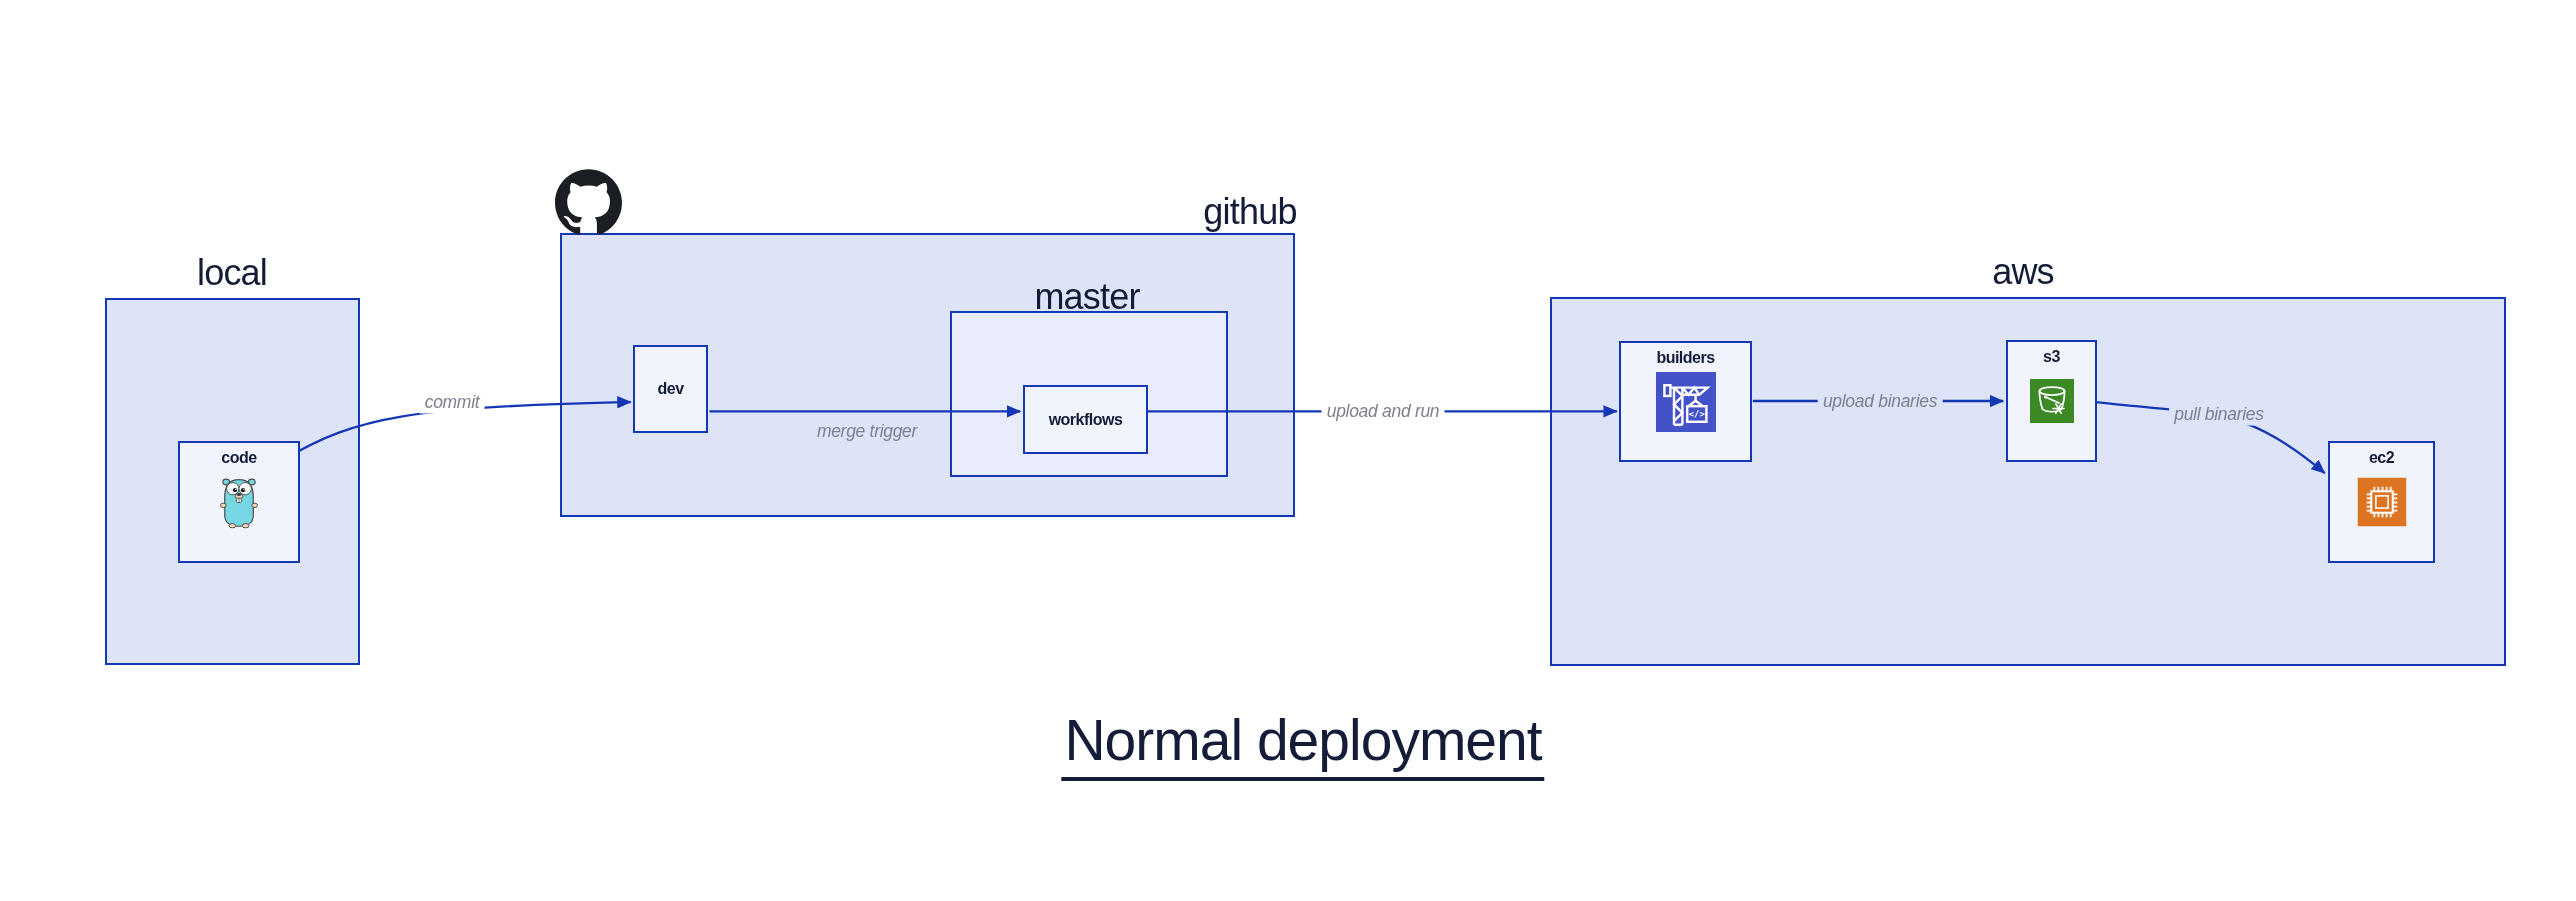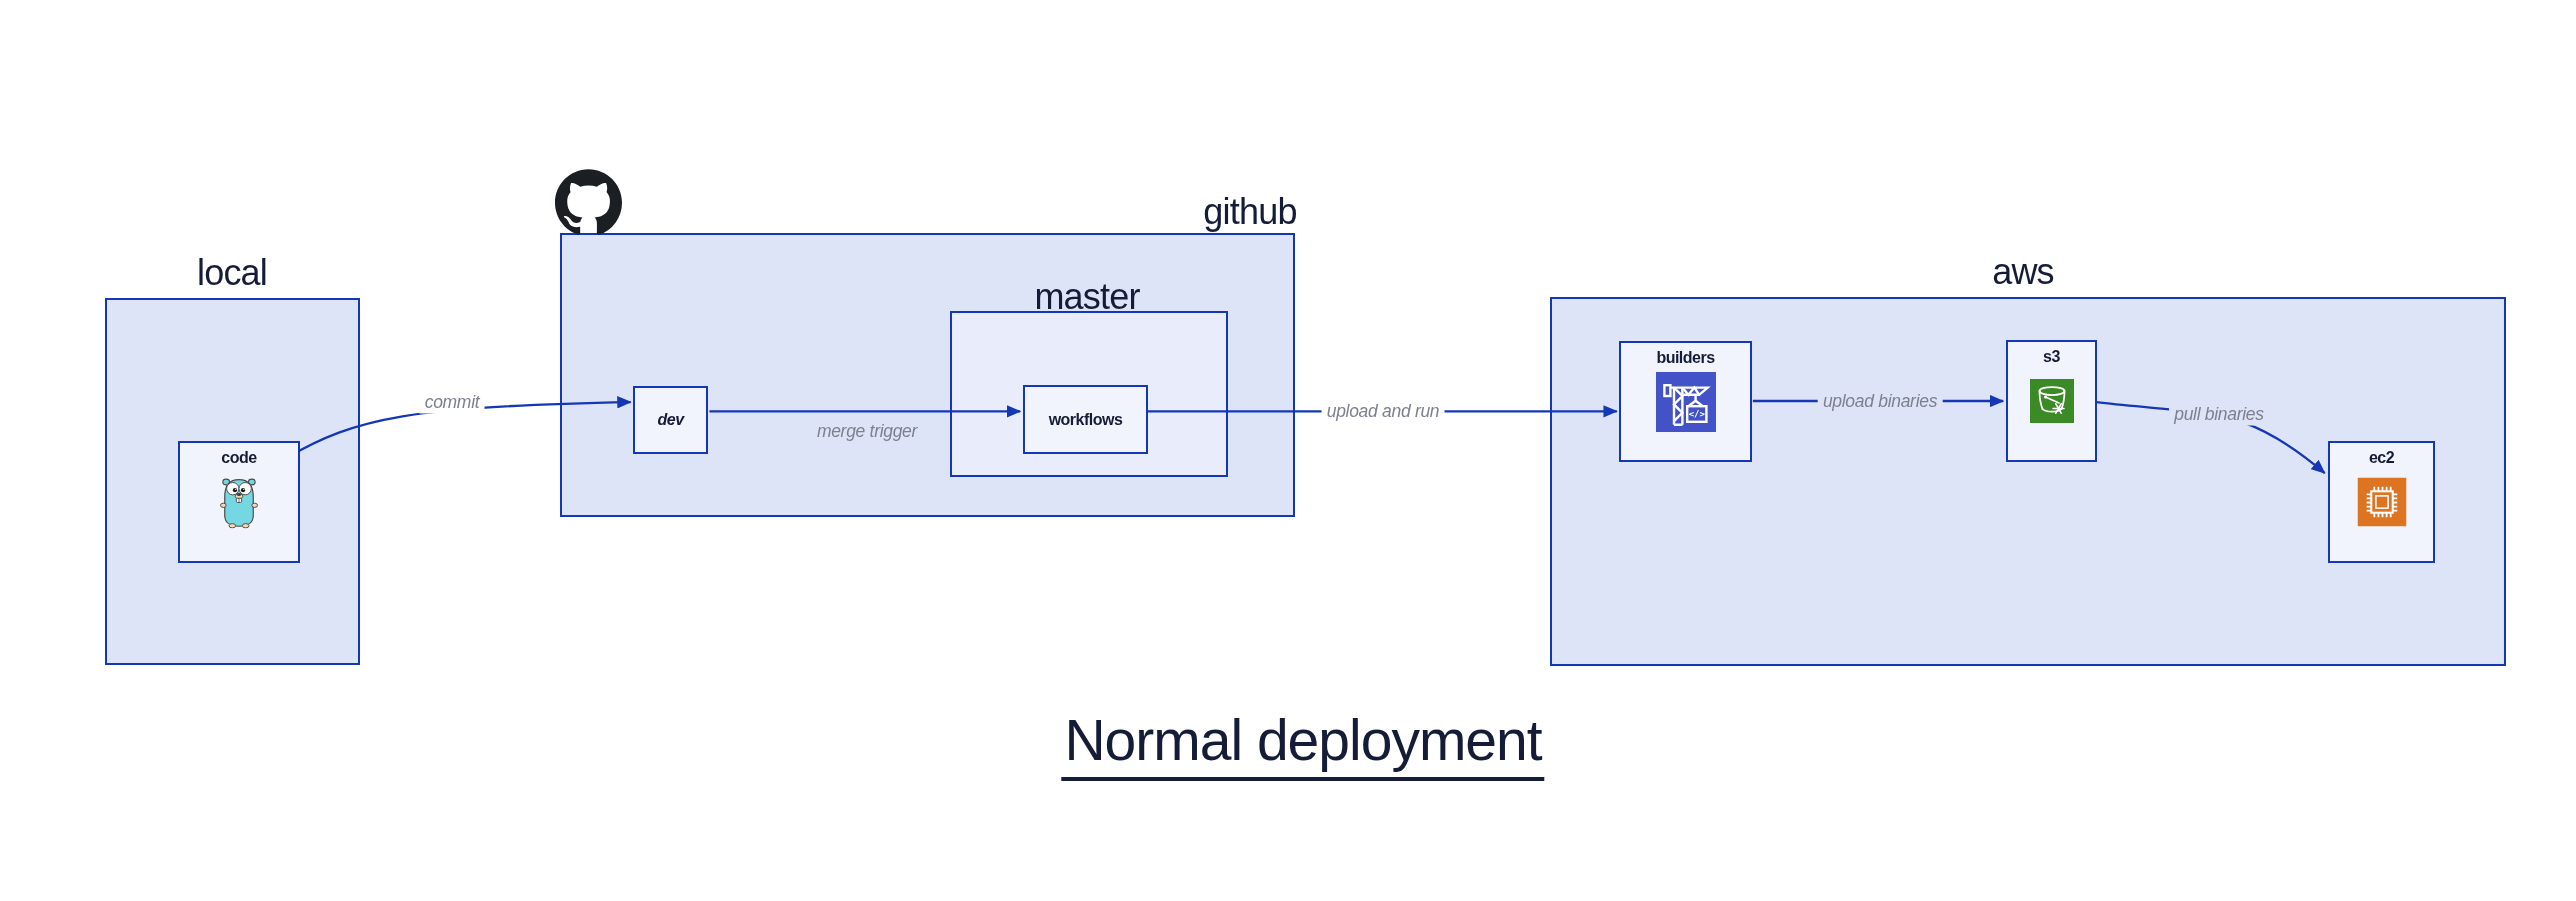--- a/index.html
+++ b/index.html
@@ -152,21 +152,21 @@
         <circle cx="33" cy="28.4" r="1.4" fill="#ffffff"></circle>
         <circle cx="50" cy="28.4" r="1.4" fill="#ffffff"></circle>
         <ellipse cx="40" cy="43" rx="8" ry="5.5" fill="#f6d7b4" stroke="#4a4a4a" stroke-width="2"></ellipse>
         <ellipse cx="40" cy="39.5" rx="4.5" ry="3" fill="#3b3b3b"></ellipse>
         <rect x="34.5" y="47" width="11" height="9" rx="2.5" fill="#ffffff" stroke="#4a4a4a" stroke-width="2"></rect>
         <line x1="40" y1="47" x2="40" y2="56" stroke="#4a4a4a" stroke-width="1.6"></line>
       </svg>
     </div>
   </div>
 
-  <div class="node" style="left:633px;top:386px;width:75px;height:68px;font-style:italic;">
+  <div class="node" style="left:633px;top:345px;width:75px;height:88px;">
     <div class="node-label middle">dev</div>
   </div>
 
   <div class="node" style="left:1023px;top:385px;width:125px;height:69px;">
     <div class="node-label middle">workflows</div>
   </div>
 
   <div class="node" style="left:1619px;top:341px;width:133px;height:121px;">
     <div class="node-label top">builders</div>
     <div class="node-icon" style="width:60px;height:60px;">

